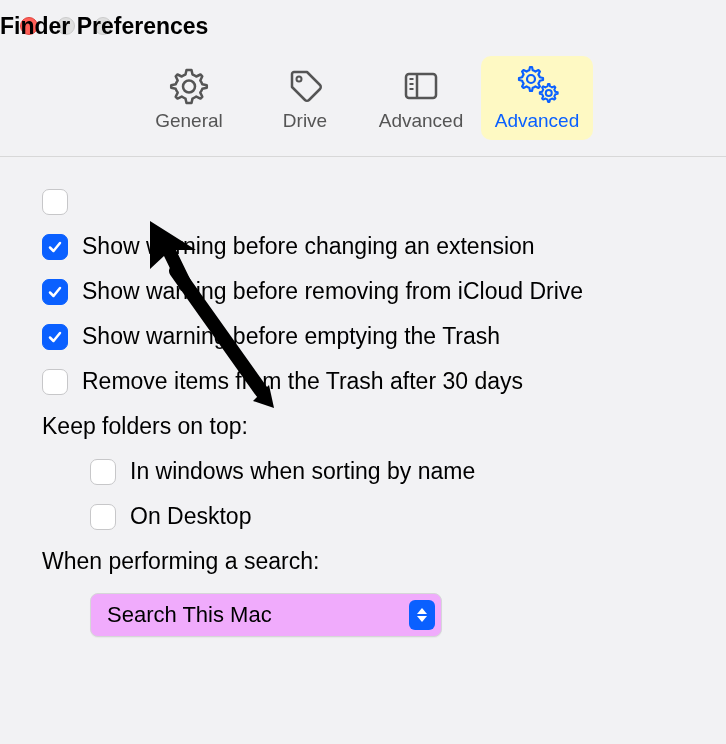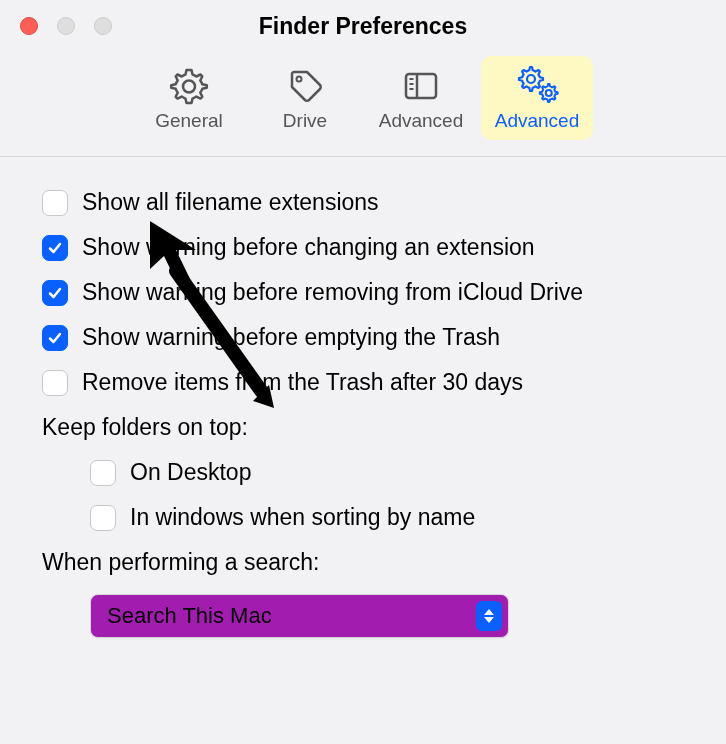--- a/index.html
+++ b/index.html
@@ -32,21 +32,20 @@
       height: 18px;
       border-radius: 50%;
     }
     .tl-close { background: #ff5f57; border: 1px solid #e0443e; }
     .tl-min { background: #dedede; border: 1px solid #cccccc; }
     .tl-max { background: #dedede; border: 1px solid #cccccc; }
     .window-title {
       position: absolute;
       left: 0;
       right: 0;
-      text-align: center;
       font-size: 23px;
       font-weight: 700;
       color: #000;
       pointer-events: none;
     }
     .toolbar {
       display: flex;
       justify-content: center;
       gap: 4px;
       padding: 4px 0 16px;
@@ -125,25 +124,25 @@
       margin-bottom: 18px;
     }
     .select-wrapper {
       margin-left: 48px;
       margin-top: 6px;
     }
     .select {
       display: flex;
       align-items: center;
       justify-content: space-between;
-      background: #a21caf;
+      background: #f0abfc;
       border: 1px solid #d6d6d8;
       border-radius: 8px;
       padding: 6px 6px 6px 16px;
-      width: 419px;
+      width: 352px;
       height: 44px;
       box-shadow: 0 1px 1px rgba(0,0,0,0.04);
     }
     .select-label {
       font-size: 22px;
       color: #000;
     }
     .select-arrows {
       width: 26px;
       height: 30px;
@@ -233,21 +232,20 @@
     <div class="toolbar-label">Advanced</div>
   </div>
 </div>
 
 <div class="content">
 
   <div class="option-row">
     <div class="checkbox">
       
     </div>
-    <span class="option-label">Show all filename extensions</span>
   </div>
 
   <div class="option-row">
     <div class="checkbox checked">
       <svg width="16" height="16" viewBox="0 0 16 16">
           <path d="M3 8.5 L6.5 12 L13 4" stroke="#fff" stroke-width="2.5" fill="none" stroke-linecap="round" stroke-linejoin="round"></path>
         </svg>
     </div>
     <span class="option-label">Show warning before changing an extension</span>
   </div>
@@ -276,28 +274,28 @@
     </div>
     <span class="option-label">Remove items from the Trash after 30 days</span>
   </div>
 
   <div class="section-heading">Keep folders on top:</div>
 
   <div class="option-row option-indent">
     <div class="checkbox">
       
     </div>
-    <span class="option-label">On Desktop</span>
+    <span class="option-label">In windows when sorting by name</span>
   </div>
 
   <div class="option-row option-indent">
     <div class="checkbox">
       
     </div>
-    <span class="option-label">In windows when sorting by name</span>
+    <span class="option-label">On Desktop</span>
   </div>
 
   <div class="section-heading" style="margin-top:8px;">When performing a search:</div>
 
   <div class="select-wrapper">
     <div class="select">
       <span class="select-label">Search This Mac</span>
       <div class="select-arrows">
         <div class="arrow arrow-up"></div>
         <div class="arrow arrow-down"></div>

